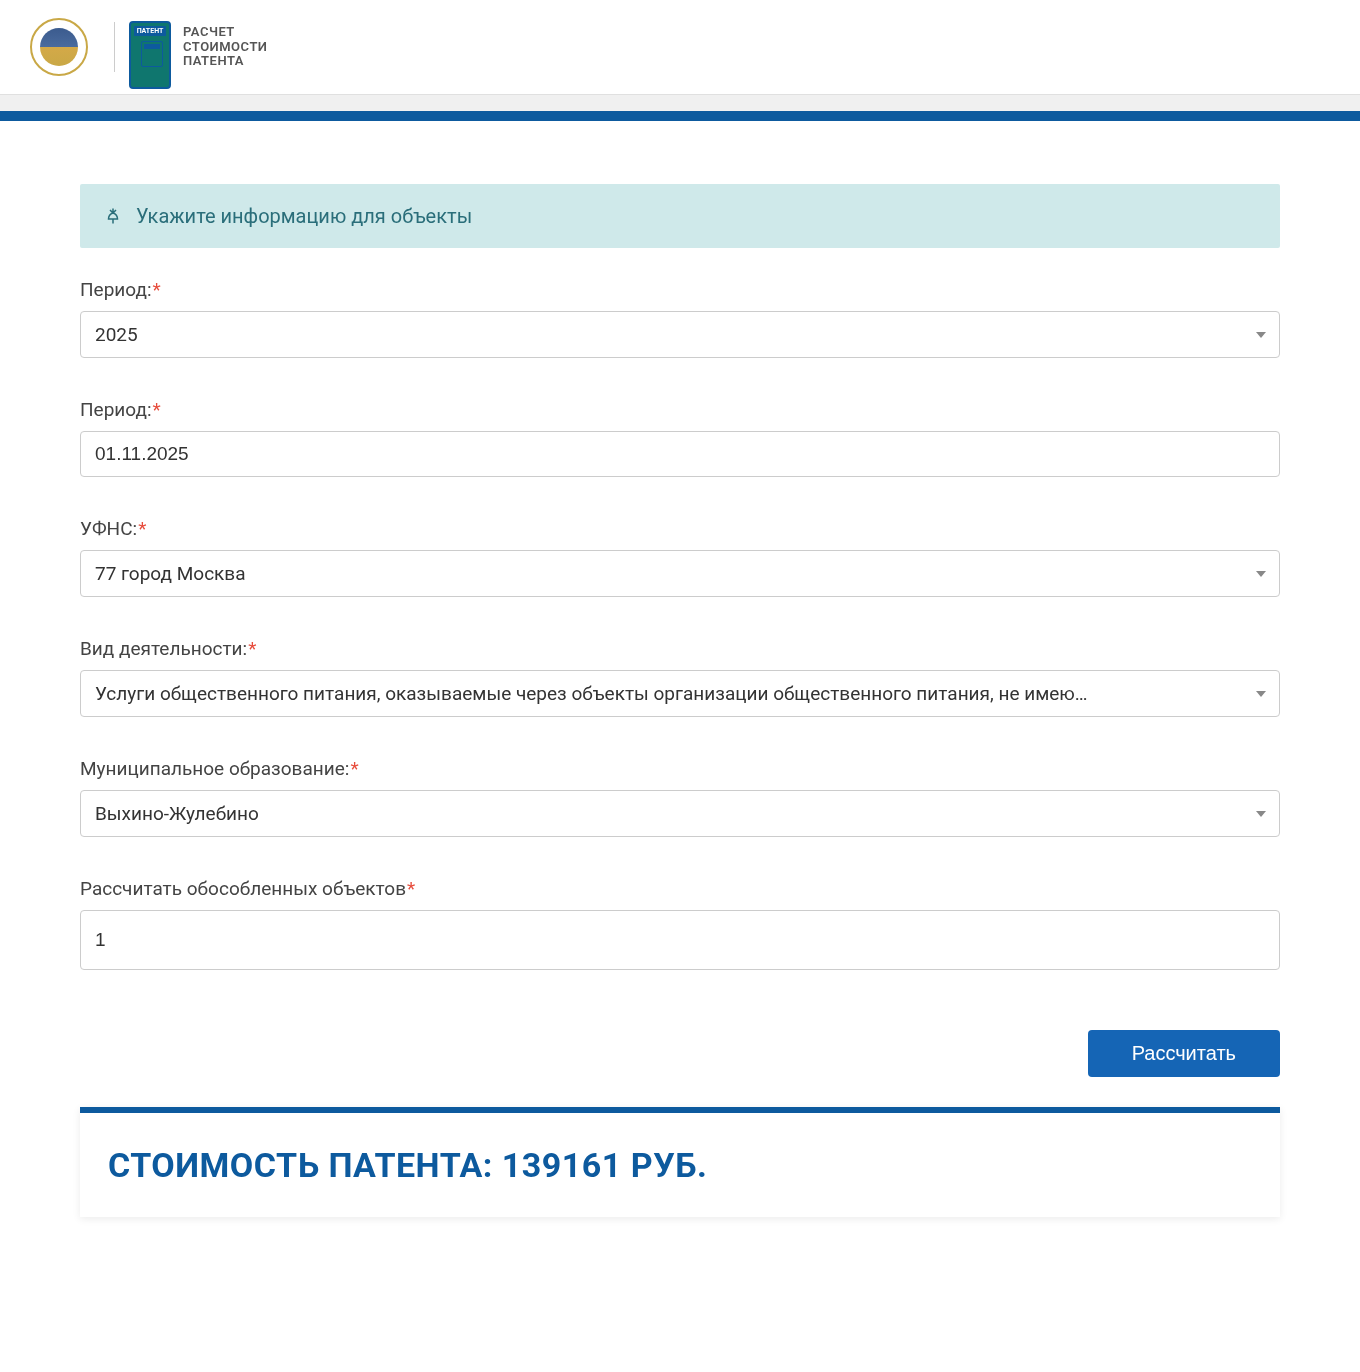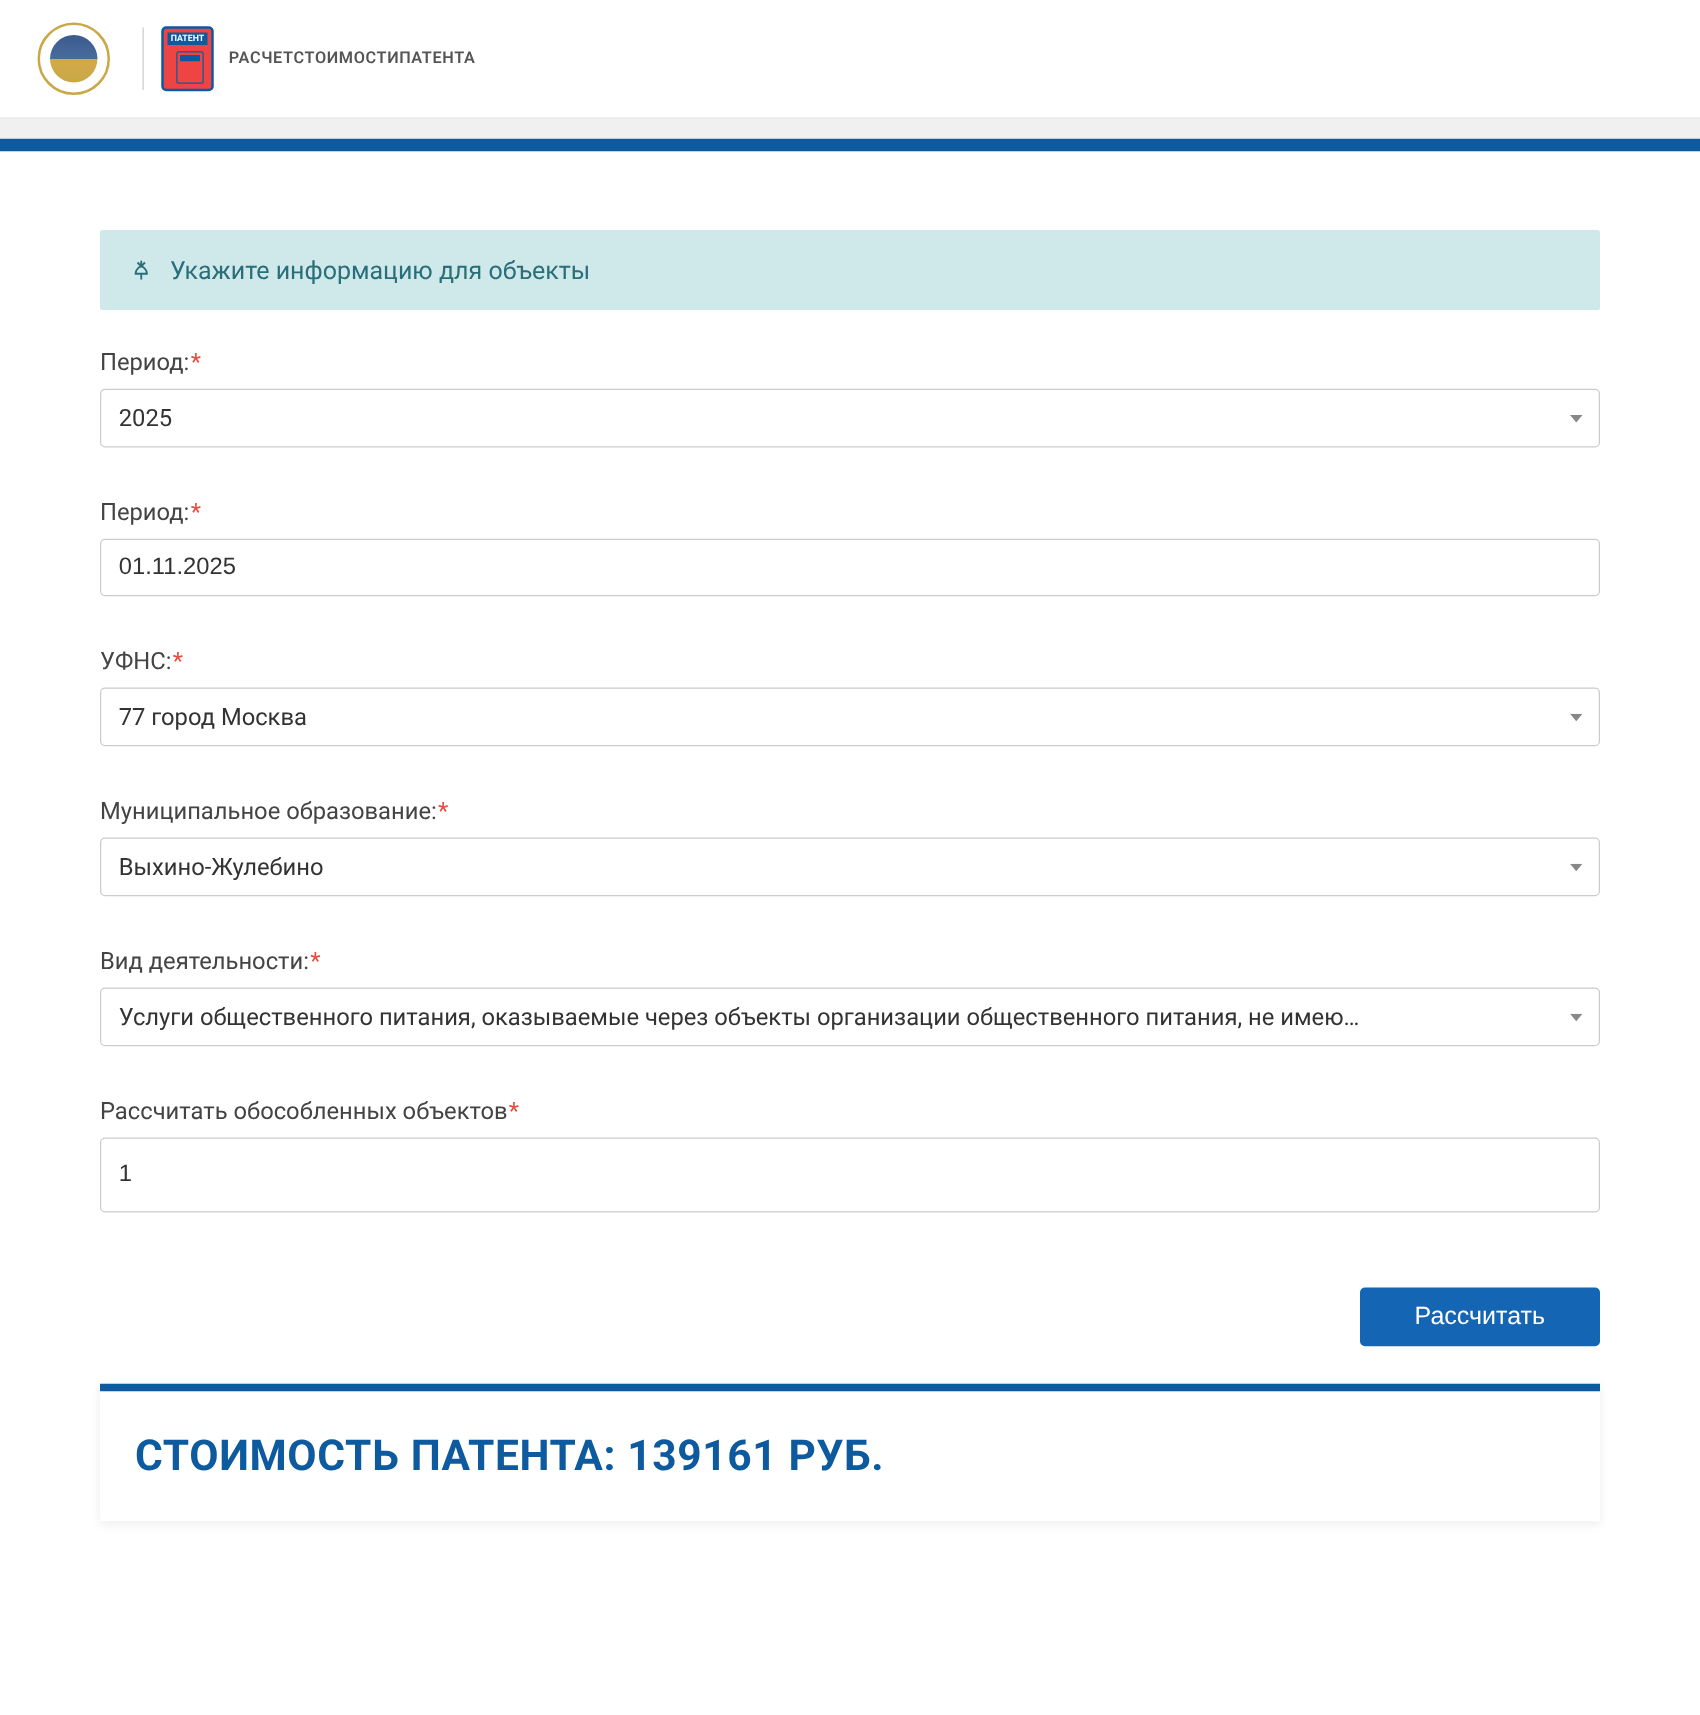--- a/index.html
+++ b/index.html
@@ -49,25 +49,25 @@
       margin: 0 14px;
     }
     .patent-icon {
       width: 42px;
       height: 52px;
       margin-right: 12px;
       position: relative;
     }
     .patent-icon-box {
       width: 42px;
-      height: 52px;
+      height: 68px;
       border: 2px solid #0d5a9e;
       border-radius: 4px;
       position: relative;
-      background: #ef4444;
+      background: #0f766e;
     }
     .patent-icon-label {
       position: absolute;
       top: 3px;
       left: 3px;
       right: 3px;
       font-size: 7px;
       font-weight: bold;
       color: #fff;
       background: #0d5a9e;
@@ -87,21 +87,21 @@
       content: '';
       position: absolute;
       top: 2px;
       left: 2px;
       right: 2px;
       height: 5px;
       background: #0d5a9e;
     }
     .header-text {
       display: flex;
-      flex-direction: row;
+      flex-direction: column;
       line-height: 1.15;
     }
     .header-text span {
       font-size: 13px;
       font-weight: 600;
       color: #555;
       letter-spacing: 0.5px;
     }
     .blue-bar {
       height: 10px;
@@ -284,48 +284,48 @@
       <span class="select-arrow">
         <svg width="10" height="6" viewBox="0 0 10 6">
             <path d="M0 0 L5 6 L10 0 Z" fill="currentColor"></path>
           </svg>
       </span>
     </div>
   </div>
 
   <div class="form-group">
     <label class="label">
+      <span>Вид деятельности:</span><span class="required">*</span>
+    </label>
+    <div class="select-wrap">
+      <div class="select">Услуги общественного питания, оказываемые через объекты организации общественного питания, не имею…</div>
+      <span class="select-arrow">
+        <svg width="10" height="6" viewBox="0 0 10 6">
+            <path d="M0 0 L5 6 L10 0 Z" fill="currentColor"></path>
+          </svg>
+      </span>
+    </div>
+  </div>
+
+  <div class="form-group">
+    <label class="label">
       <span>Муниципальное образование:</span><span class="required">*</span>
     </label>
     <div class="select-wrap">
       <div class="select">Выхино-Жулебино</div>
       <span class="select-arrow">
         <svg width="10" height="6" viewBox="0 0 10 6">
             <path d="M0 0 L5 6 L10 0 Z" fill="currentColor"></path>
           </svg>
       </span>
     </div>
   </div>
 
   <div class="form-group">
     <label class="label">
-      <span>Вид деятельности:</span><span class="required">*</span>
-    </label>
-    <div class="select-wrap">
-      <div class="select">Услуги общественного питания, оказываемые через объекты организации общественного питания, не имею…</div>
-      <span class="select-arrow">
-        <svg width="10" height="6" viewBox="0 0 10 6">
-            <path d="M0 0 L5 6 L10 0 Z" fill="currentColor"></path>
-          </svg>
-      </span>
-    </div>
-  </div>
-
-  <div class="form-group">
-    <label class="label">
       <span>Рассчитать обособленных объектов</span><span class="required">*</span>
     </label>
     <input type="text" class="text-input" style="padding: 18px 14px;" value="1">
   </div>
 
   <div class="submit-row">
     <button class="btn-primary">Рассчитать</button>
   </div>
 
   <div class="result-card">

